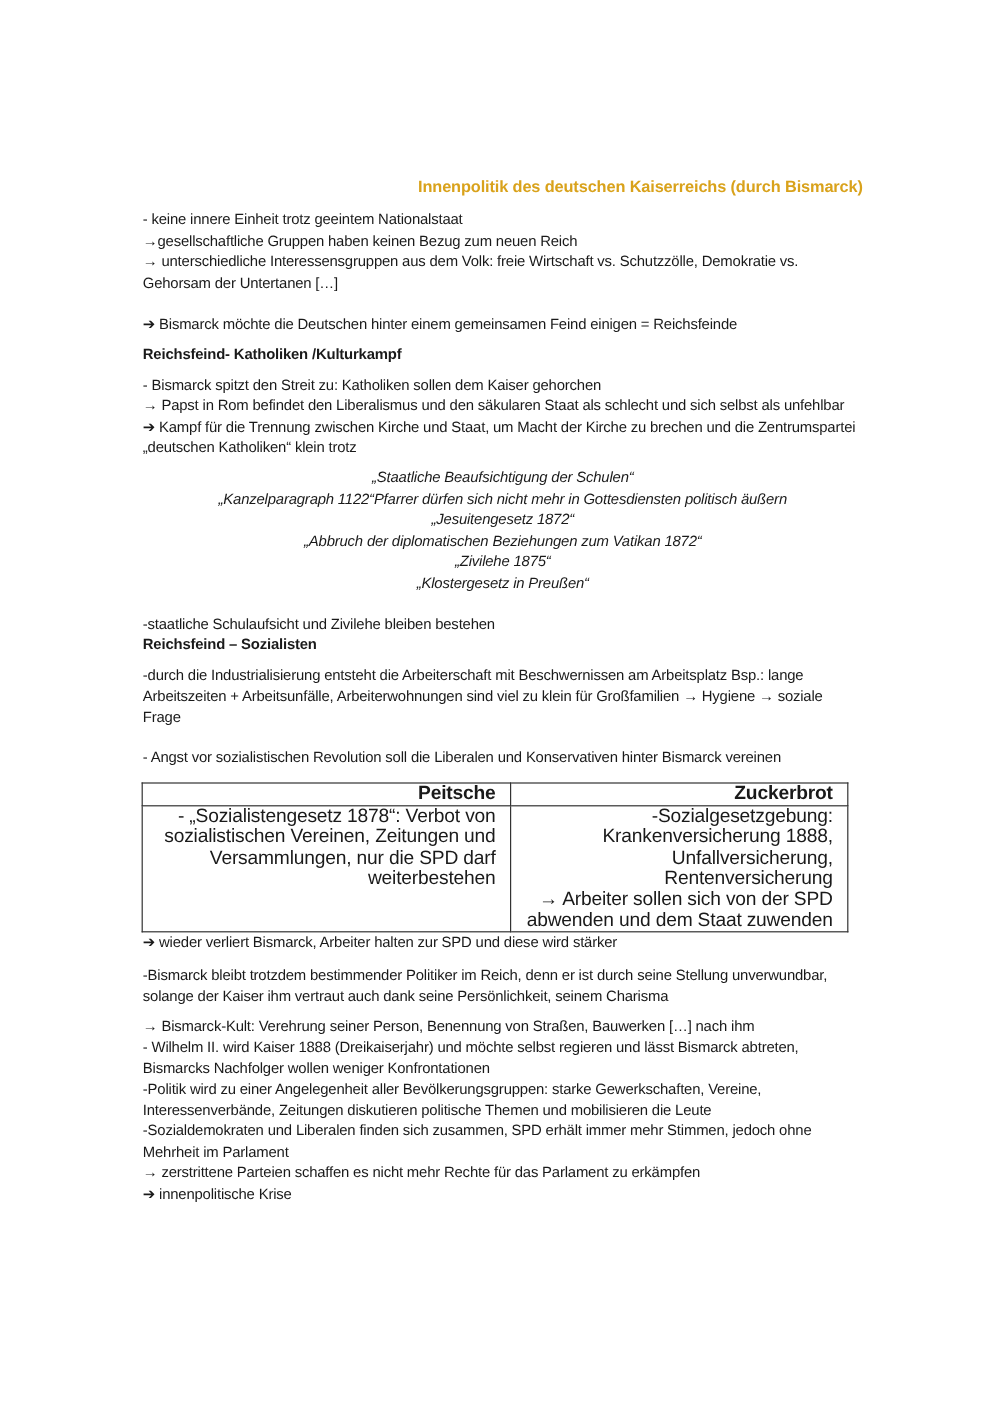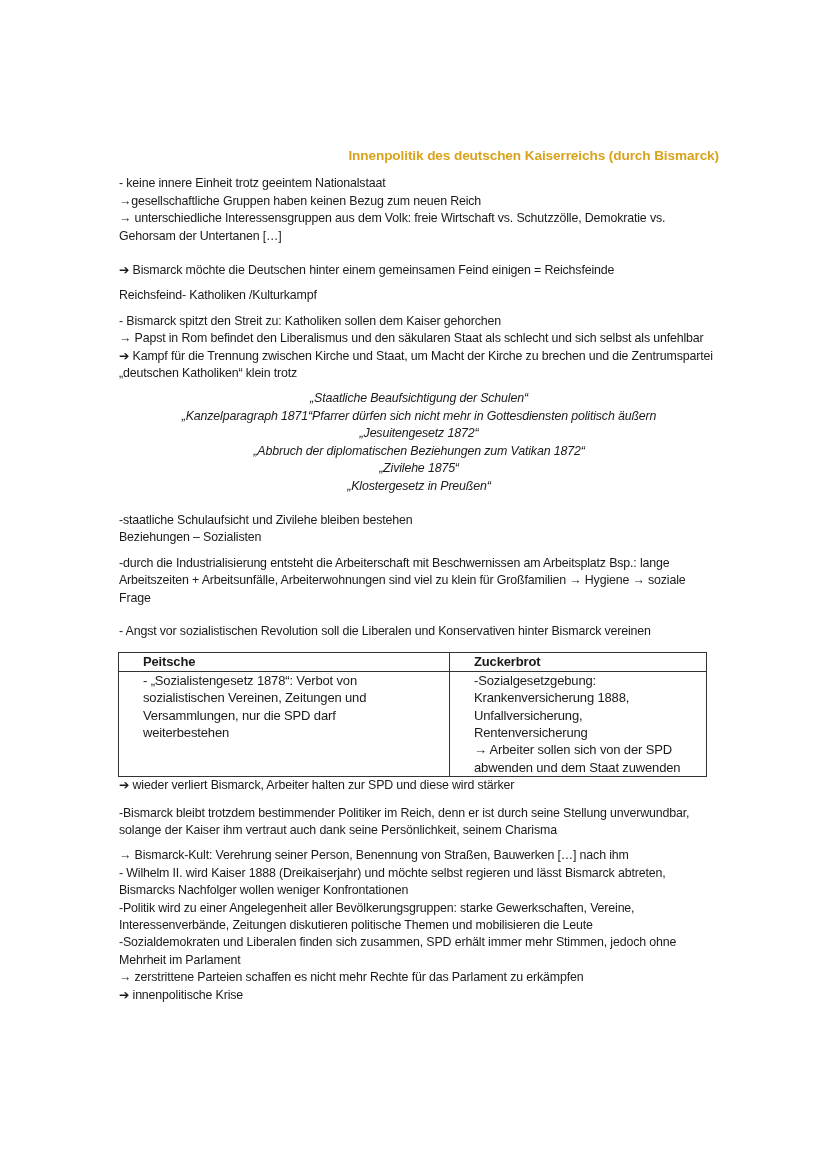--- a/index.html
+++ b/index.html
@@ -29,34 +29,34 @@
       font-weight: bold;
       font-size: 13.6px;
       margin: 0 0 11px 0;
       letter-spacing: -0.1px;
       text-align: right;
     }
     .line { margin: 0; white-space: normal; }
     .gap-s { height: 8px; }
     .gap-m { height: 10px; }
     .gap-l { height: 17px; }
-    .heading { font-weight: normal; margin: 0; }
+    .heading { font-weight: bold; margin: 0; }
     .italic { font-style: italic; text-align: center; }
     table.compare {
       width: 589px;
       border-collapse: collapse;
       margin-top: 2px;
       margin-left: -1px;
     }
     table.compare th, table.compare td {
       border: 1.2px solid #333;
-      text-align: left;
+      text-align: right;
       vertical-align: top;
-      padding: 0 24px;
-      font-size: 13px;
+      padding: 0 12px;
+      font-size: 16px;
       line-height: 17.4px;
     }
     table.compare th { font-weight: bold; }
     table.compare td.left, table.compare th.left { width: 282px; }
   </style>
 </head>
 <body>
 
 <div class="page">
 
@@ -74,32 +74,32 @@
 
   <div>
     <p class="heading">Reichsfeind- Katholiken /Kulturkampf</p>
     <div class="gap-s"></div>
     <p class="line">- Bismarck spitzt den Streit zu: Katholiken sollen dem Kaiser gehorchen</p>
     <p class="line"> → Papst in Rom befindet den Liberalismus und den säkularen Staat als schlecht und sich selbst als unfehlbar</p>
     <p class="line">➔ Kampf für die Trennung zwischen Kirche und Staat, um Macht der Kirche zu brechen und die Zentrumspartei „deutschen Katholiken“ klein trotz</p>
     <div class="gap-s"></div>
     <div class="italic">
       <p class="line">„Staatliche Beaufsichtigung der Schulen“</p>
-      <p class="line">„Kanzelparagraph 1871“Pfarrer dürfen sich nicht mehr in Gottesdiensten politisch äußern</p>
+      <p class="line">„Kanzelparagraph 1122“Pfarrer dürfen sich nicht mehr in Gottesdiensten politisch äußern</p>
       <p class="line">„Jesuitengesetz 1872“</p>
       <p class="line">„Abbruch der diplomatischen Beziehungen zum Vatikan 1872“</p>
       <p class="line">„Zivilehe 1875“</p>
       <p class="line">„Klostergesetz in Preußen“</p>
     </div>
     <div class="gap-l"></div>
     <p class="line">-staatliche Schulaufsicht und Zivilehe bleiben bestehen</p>
   </div>
 
   <div>
-    <p class="heading">Beziehungen – Sozialisten</p>
+    <p class="heading">Reichsfeind – Sozialisten</p>
     <div class="gap-s"></div>
     <p class="line">-durch die Industrialisierung entsteht die Arbeiterschaft mit Beschwernissen am Arbeitsplatz Bsp.: lange Arbeitszeiten + Arbeitsunfälle, Arbeiterwohnungen sind viel zu klein für Großfamilien → Hygiene → soziale Frage</p>
     <div class="gap-s"></div>
     <div class="gap-s"></div>
     <p class="line">- Angst vor sozialistischen Revolution soll die Liberalen und Konservativen hinter Bismarck vereinen</p>
     <div class="gap-m"></div>
 
     <table class="compare">
       <thead>
         <tr>

